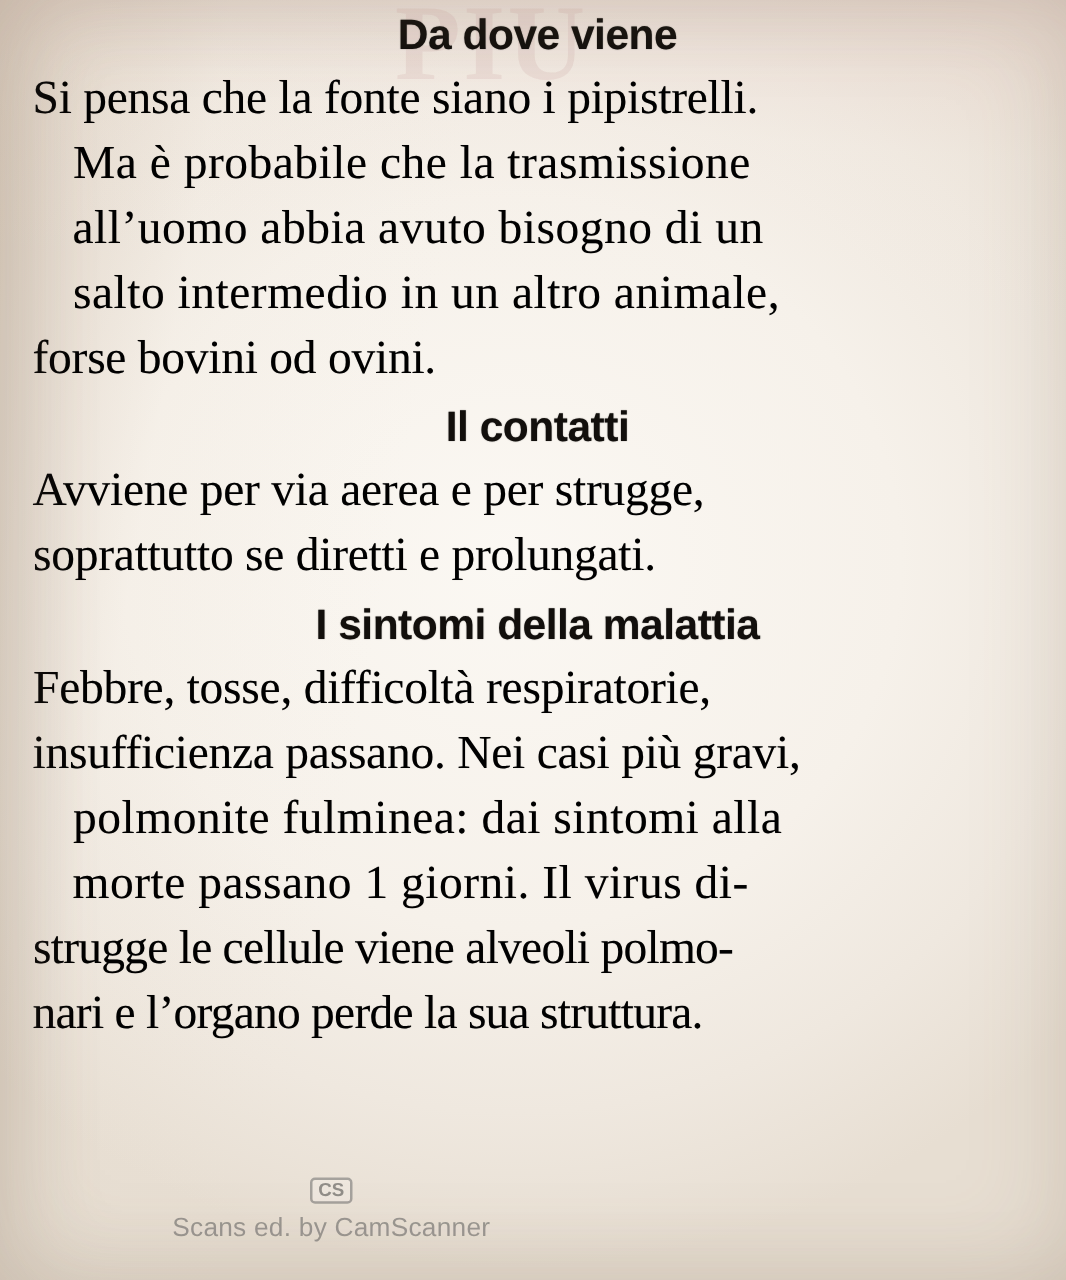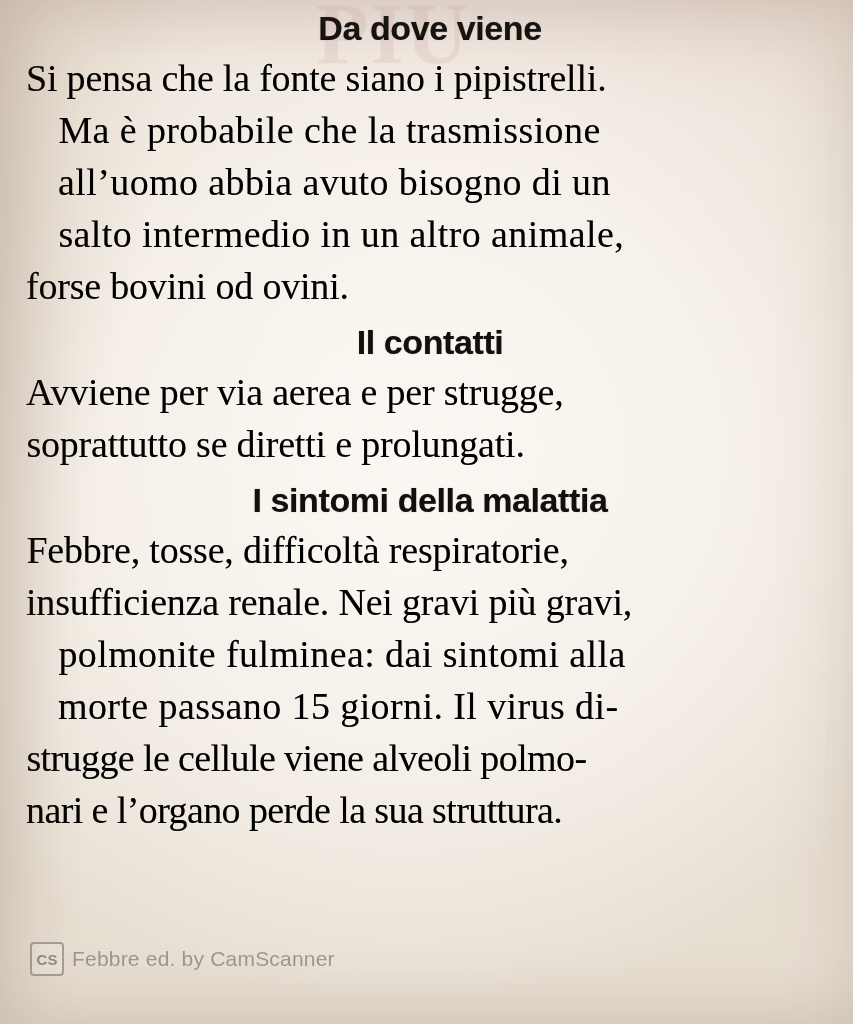--- a/index.html
+++ b/index.html
@@ -85,20 +85,21 @@
     position: absolute;
     left: 30px;
     bottom: 48px;
     width: 470px;
     height: 34px;
     display: flex;
     align-items: center;
     gap: 8px;
     opacity: 0.55;
     pointer-events: none;
+    flex-direction: column;
   }
   .watermark-badge {
     width: 30px;
     height: 30px;
     border: 2px solid #6e6e6e;
     border-radius: 4px;
     display: flex;
     align-items: center;
     justify-content: center;
     font-family: "Liberation Sans", sans-serif;
@@ -139,27 +140,27 @@
     <div class="body-line justify-wide">all’uomo abbia avuto bisogno di un</div>
     <div class="body-line justify-wide">salto intermedio in un altro animale,</div>
     <div class="body-line">forse bovini od ovini.</div>
 
     <div class="heading h2">Il contatti</div>
     <div class="body-line">Avviene per via aerea e per strugge,</div>
     <div class="body-line">soprattutto se diretti e prolungati.</div>
 
     <div class="heading h2">I sintomi della malattia</div>
     <div class="body-line">Febbre, tosse, difficoltà respiratorie,</div>
-    <div class="body-line">insufficienza renale. Nei gravi più gravi,</div>
+    <div class="body-line">insufficienza passano. Nei casi più gravi,</div>
     <div class="body-line justify-wide">polmonite fulminea: dai sintomi alla</div>
-    <div class="body-line justify-wide">morte passano 15 giorni. Il virus di-</div>
+    <div class="body-line justify-wide">morte passano 1 giorni. Il virus di-</div>
     <div class="body-line tight">strugge le cellule viene alveoli polmo-</div>
     <div class="body-line tight">nari e l’organo perde la sua struttura.</div>
 
   </div>
 
   <div class="watermark">
     <div class="watermark-badge">CS</div>
-    <div class="watermark-text">Febbre ed. by CamScanner</div>
+    <div class="watermark-text">Scans ed. by CamScanner</div>
   </div>
 
   <div class="edge-shadow"></div>
 </div>
 
 </body></html>

